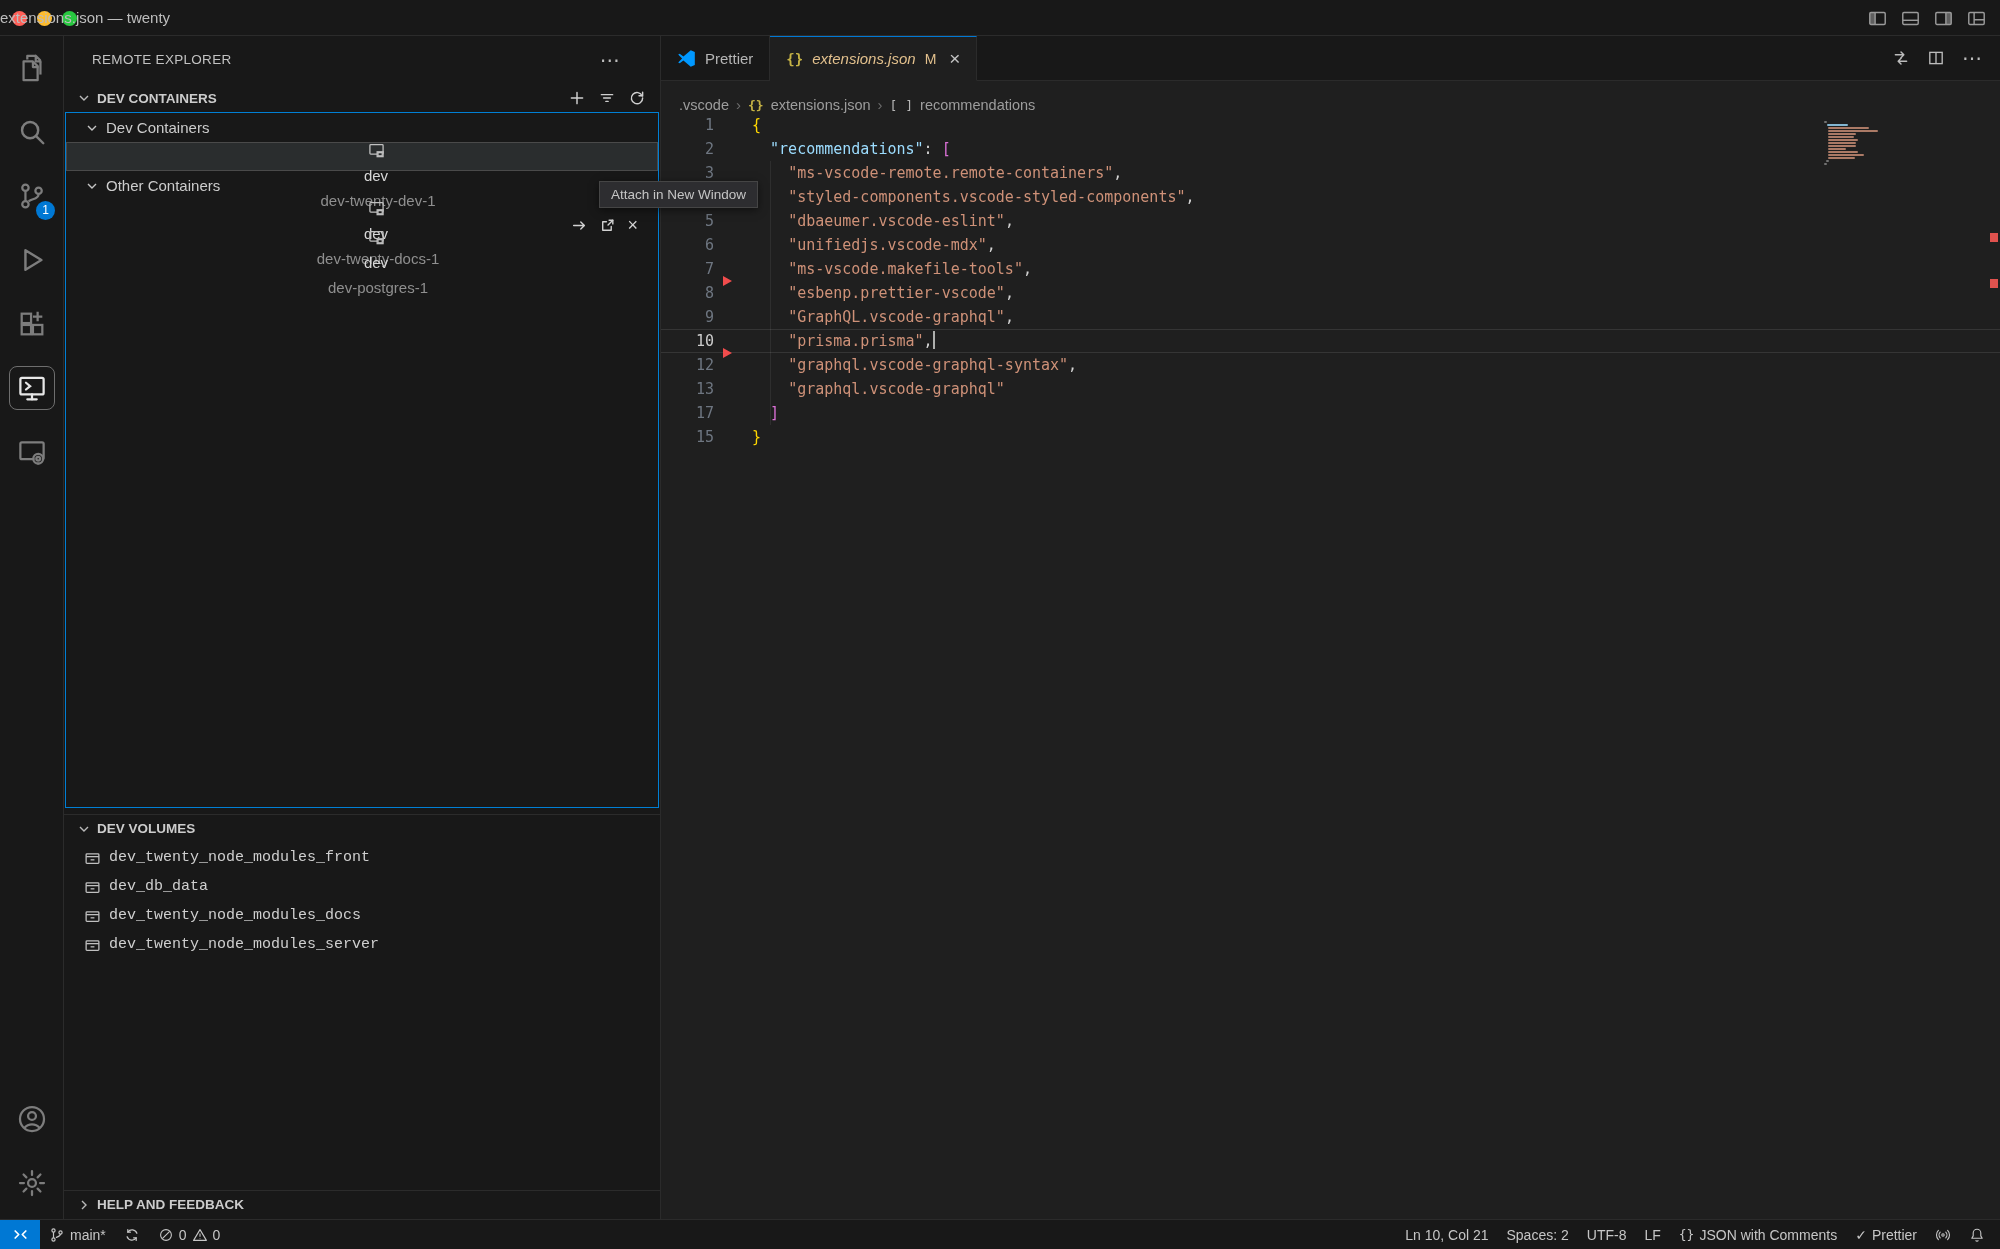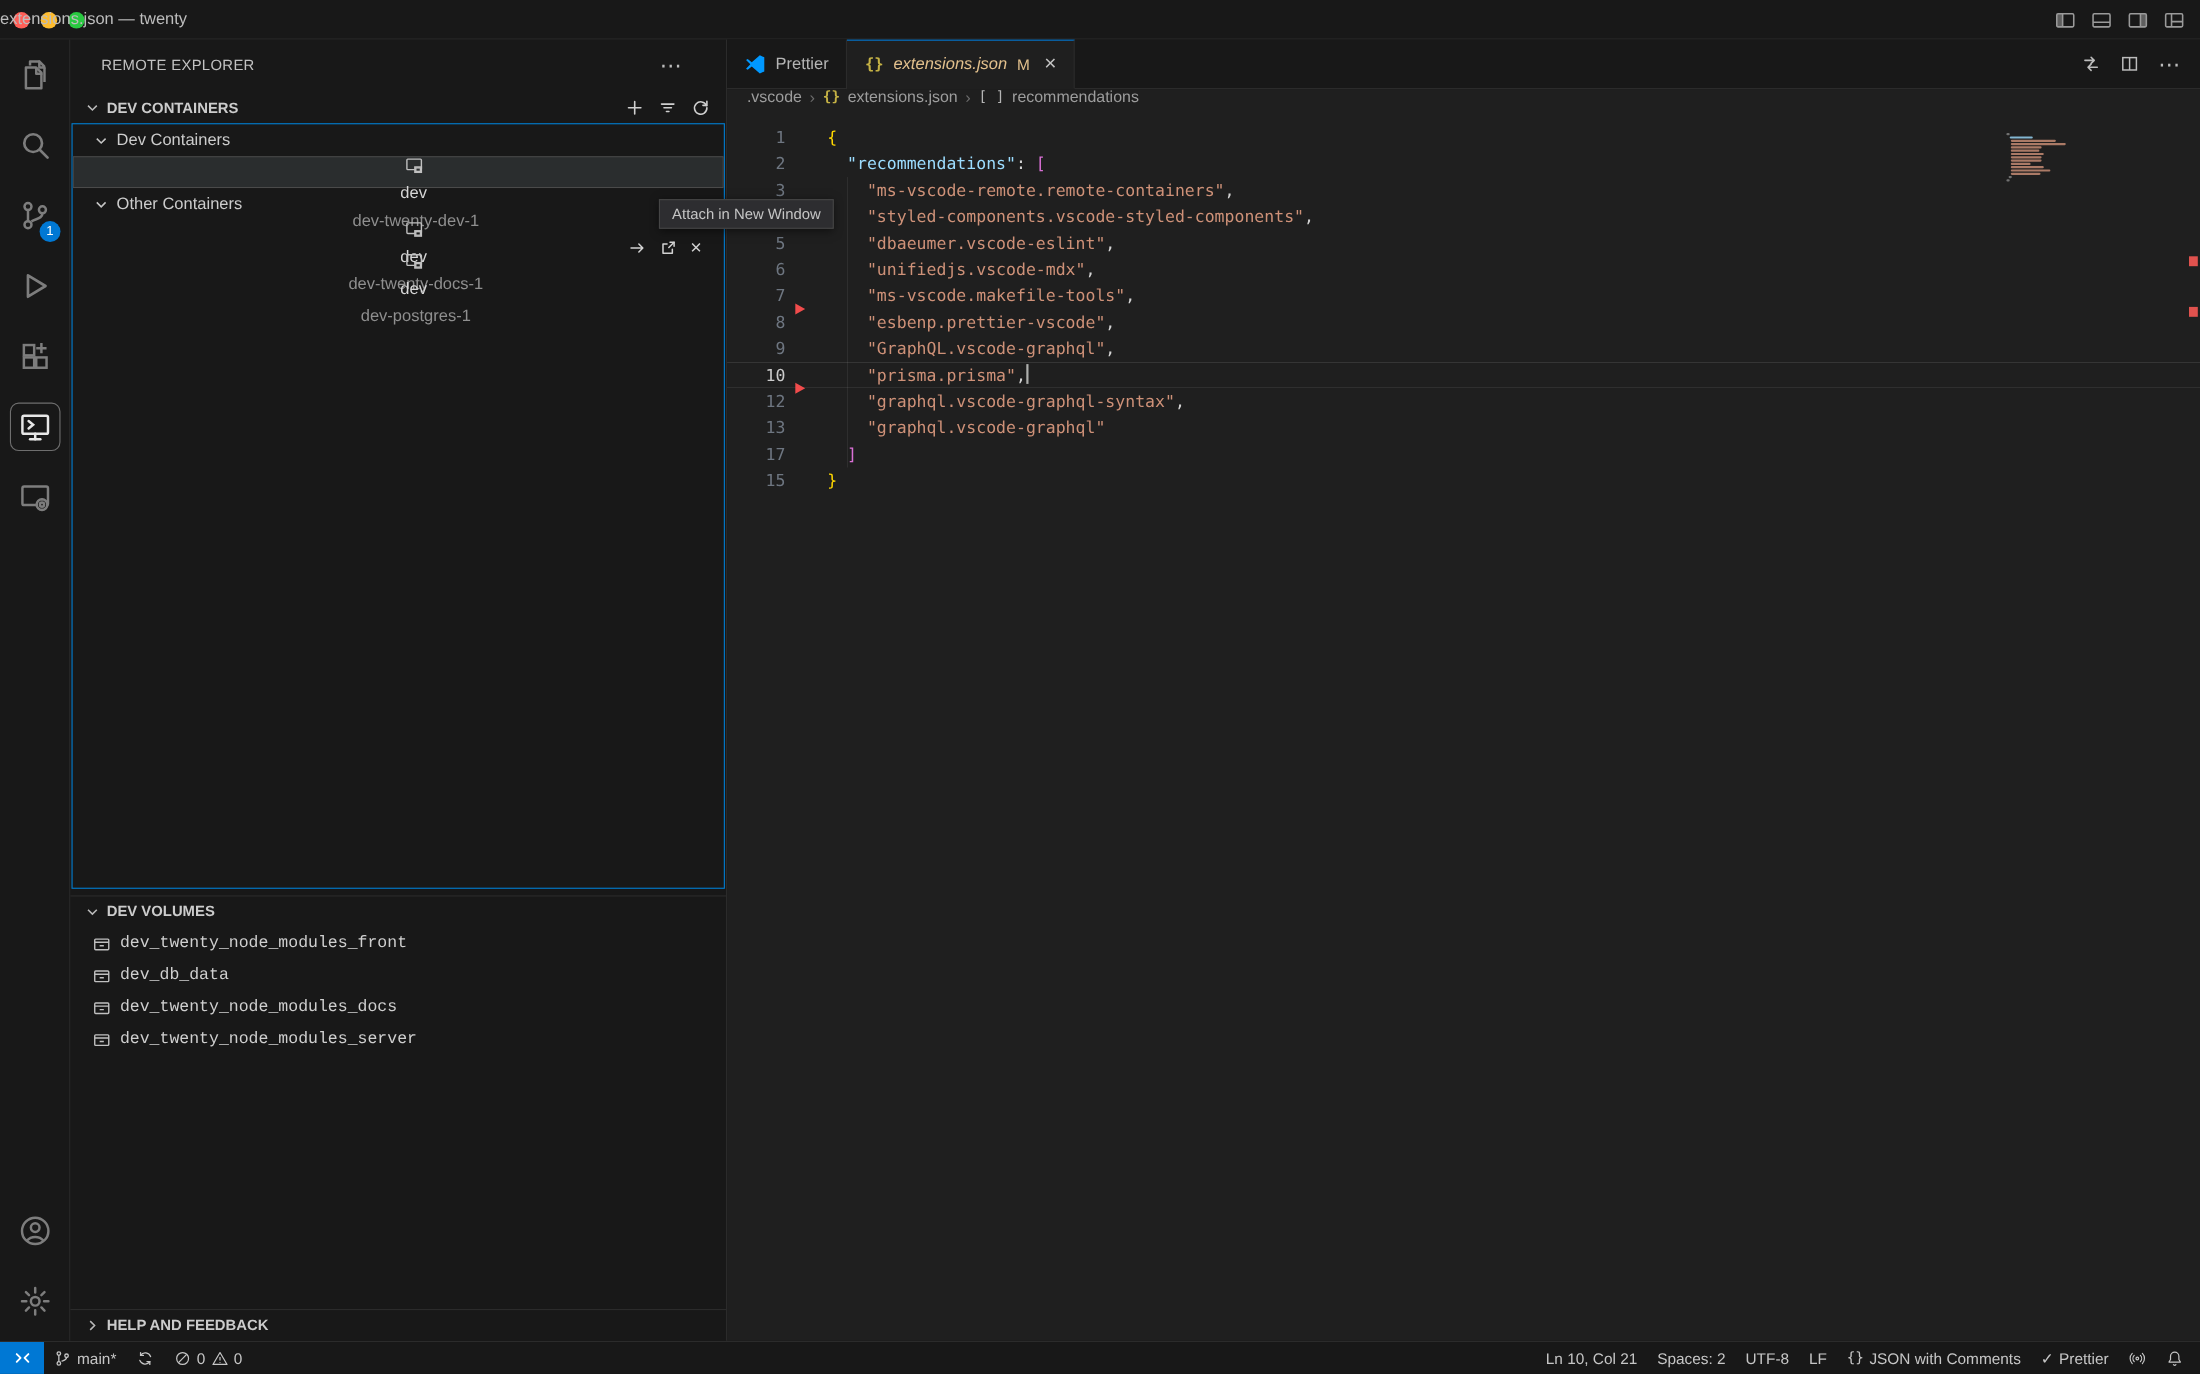--- a/index.html
+++ b/index.html
@@ -67,21 +67,21 @@
   .tab.active { background:#1f1f1f; border-bottom:1px solid #1f1f1f; border-top:1px solid #0078d4; color:#e2c08d; }
   .tab.active .tab-label { font-style:italic; }
   .tab-icon-logo { width:19px; height:19px; }
   .tab-braces { color:#c5b245; font-family:"DejaVu Sans Mono", monospace; font-size:14px; font-weight:700; }
   .tab-badge { color:#e2c08d; font-size:14px; }
   .tab-close { color:#c3c3c3; font-size:19px; margin-left:4px; font-style:normal; }
   .tabbar-fill { flex:1; border-bottom:1px solid #2b2b2b; display:flex; align-items:center; justify-content:flex-end; gap:17px; padding-right:18px; color:#bcbcbc; }
   .tabbar-fill svg { width:18px; height:18px; display:block; cursor:pointer; }
   .tabbar-fill .more { font-size:20px; cursor:pointer; }
 
-  .breadcrumbs { height:32px; display:flex; align-items:flex-start; padding-left:18px; gap:7px; font-size:14.5px; color:#9d9d9d; }
+  .breadcrumbs { height:32px; display:flex; align-items:flex-end; padding-left:18px; gap:7px; font-size:14.5px; color:#9d9d9d; }
   .crumb-sep { color:#6d6d6d; font-size:15px; }
   .crumb-ic { font-family:"DejaVu Sans Mono", monospace; font-size:13px; }
   .ic-braces { color:#c5b245; font-weight:700; }
   .ic-brackets { color:#b5b5b5; }
 
   .code-region { position:absolute; top:77px; left:0; right:0; bottom:0; }
   .code-line { display:flex; height:24px; font:15px/24px "DejaVu Sans Mono", monospace; white-space:pre; width:100%; }
   .code-line .ln { width:53px; flex:none; text-align:right; color:#6e7681; }
   .code-line .mk { width:38px; flex:none; position:relative; }
   .code-line.current .ln { color:#cccccc; }

